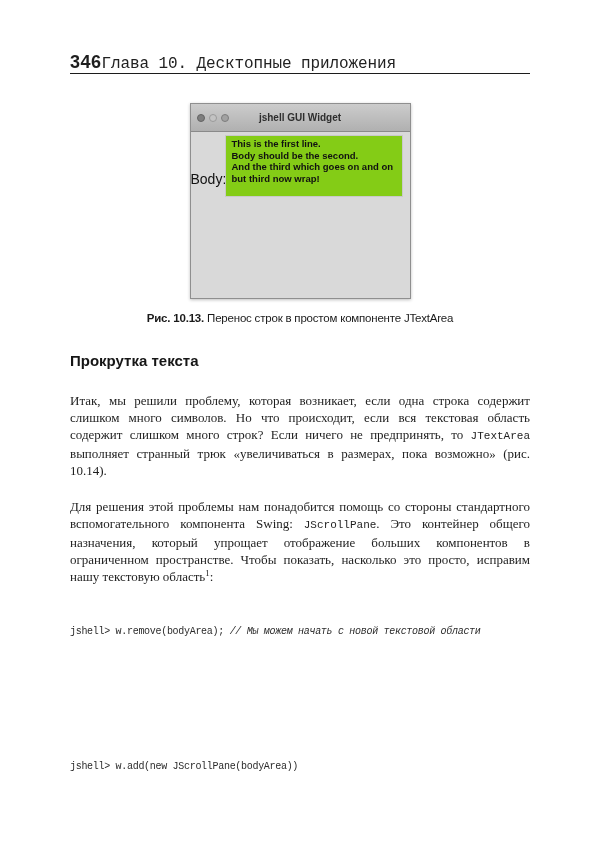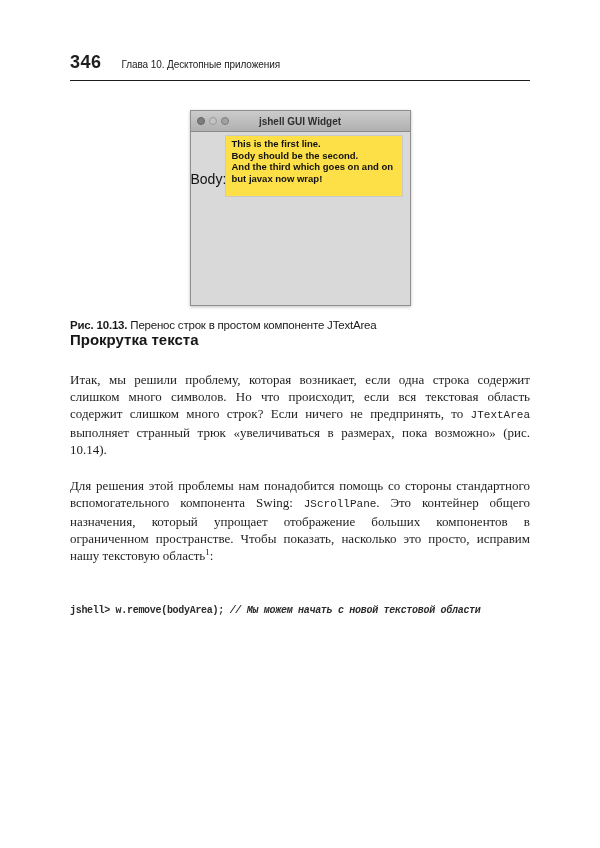--- a/index.html
+++ b/index.html
@@ -9,42 +9,41 @@
     width: 600px; height: 848px;
     margin: 0 auto;
     background: #ffffff;
     color: #1e1e1e;
     font-family: "Liberation Serif", serif;
     padding: 52px 70px 0 70px;
     overflow: hidden;
   }
   
   .running-head {
-    display: flex; align-items: baseline; gap: 20px;
+    display: flex; align-items: baseline; 
     border-bottom: 1.5px solid #1c1c1c;
-    padding-bottom: 7px;
   }
   .page-num {
     font-family: "Liberation Sans", sans-serif;
     font-weight: bold; font-size: 18px; letter-spacing: 0.5px;
   }
   .chapter-title {
-    font-family: Liberation Sans, sans-serif;
-    font-size: 10px; letter-spacing: -0.1px; color: #222;
+    font-family: Liberation Mono, monospace;
+    font-size: 16px; letter-spacing: -0.1px; color: #222;
   }
   
   .figure { margin: 29px auto 0 auto; width: 221px; }
   .mac-window {
     width: 221px; height: 196px;
     border: 1px solid #8f8f8f;
     background: #d9d9d9;
     box-shadow: 0 1px 3px rgba(0,0,0,0.25);
   }
   .titlebar {
-    position: relative; height: 21px;
+    position: relative; height: 28px;
     background: linear-gradient(#cccccc, #b0b0b0);
     border-bottom: 1px solid #8a8a8a;
     display: flex; align-items: center;
   }
   .winbtns { display: flex; gap: 4px; margin-left: 6px; }
   .dot { width: 8px; height: 8px; border-radius: 50%; display: inline-block; }
   .dot-close { background: #7e7e7e; border: 1px solid #636363; }
   .dot-min   { background: #c3c3c3; border: 1px solid #9a9a9a; }
   .dot-max   { background: #a2a2a2; border: 1px solid #7d7d7d; }
   .win-title {
@@ -55,36 +54,37 @@
   .win-body { position: relative; height: 179px; }
   .body-label {
     position: absolute; left: 0; top: 39px; width: 31px;
     text-align: right;
     font-family: "Liberation Sans", sans-serif;
     font-size: 14px; color: #111;
   }
   .jtextarea {
     position: absolute; left: 34px; top: 3px;
     width: 178px; height: 62px;
-    background: #fde047;
+    background: #84cc16;
     border: 1px solid #c9c9c9;
     padding: 2px 0 0 6px;
     font-family: "Liberation Sans", sans-serif;
     font-size: 9.5px; font-weight: bold; line-height: 11.5px;
     color: #111; white-space: nowrap; overflow: hidden;
   }
   
   .caption {
-    margin-top: 13px; 
+    margin-top: 13px; text-align: center;
     font-family: "Liberation Sans", sans-serif;
     font-size: 11.5px; letter-spacing: -0.2px; color: #1a1a1a;
   }
   .caption b { font-weight: bold; }
   
   .section-heading {
+    margin-top: 28px;
     font-family: "Liberation Sans", sans-serif;
     font-size: 15px; font-weight: bold; color: #161616;
   }
   .para {
     text-align: justify;
     font-size: 13px; line-height: 17px;
   }
   .para-1 { margin-top: 23px; }
   .para-2 { margin-top: 19px; }
   .para code, .inline-code {
@@ -92,21 +92,21 @@
     font-size: 11px;
   }
   sup.fn-ref { font-size: 9px; line-height: 0; }
   
   .code-block {
     margin-top: 9px;
     font-family: "Liberation Mono", "DejaVu Sans Mono", monospace;
     font-size: 10px; line-height: 15px; color: #2b2b2b;
     white-space: pre; letter-spacing: -0.3px;
   }
-  .code-line { min-height: 15px; font-weight: bold; }
+  .code-line { min-height: 15px; }
   .code-comment { font-style: italic; }
 </style>
 </head>
 <body>
 
 <div class="page">
 
   <header class="running-head">
     <span class="page-num">346</span>
     <span class="chapter-title">Глава 10. Десктопные приложения</span>
@@ -121,34 +121,35 @@
           <span class="dot dot-max"></span>
         </span>
         <span class="win-title">jshell GUI Widget</span>
       </div>
       <div class="win-body">
         <span class="body-label">Body:</span>
         <div class="jtextarea">
           <div>This is the first line.</div>
           <div>Body should be the second.</div>
           <div>And the third which goes on and on</div>
-          <div>but javax now wrap!</div>
+          <div>but third now wrap!</div>
         </div>
       </div>
     </div>
   </figure>
 
   <div class="caption"><b>Рис. 10.13.</b> <span>Перенос строк в простом компоненте JTextArea</span></div>
 
   <h2 class="section-heading">Прокрутка текста</h2>
 
   <p class="para para-1"><span>Итак, мы решили проблему, которая возникает, если одна строка содержит слишком много символов. Но что происходит, если вся текстовая область содержит слишком много строк? Если ничего не предпринять, то </span><code>JTextArea</code><span> выполняет странный трюк «увеличиваться в размерах, пока возможно» (рис. 10.14).</span></p>
 
   <p class="para para-2"><span>Для решения этой проблемы нам понадобится помощь со стороны стандартного вспомогательного компонента Swing: </span><code>JScrollPane</code><span>. Это контейнер общего назначения, который упрощает отображение больших компонентов в ограниченном пространстве. Чтобы показать, насколько это просто, исправим нашу текстовую область</span><sup class="fn-ref">1</sup><span>:</span></p>
 
   <div class="code-block">
     <div class="code-line"><span>jshell&gt; w.remove(bodyArea); </span><span class="code-comment">// Мы можем начать с новой текстовой области</span></div>
     <div class="code-line"></div>
     <div class="code-line"></div>
+    <div class="code-line">jshell&gt; w.add(new JScrollPane(bodyArea))</div>
     
   </div>
 
 </div>
 
 </body></html>

